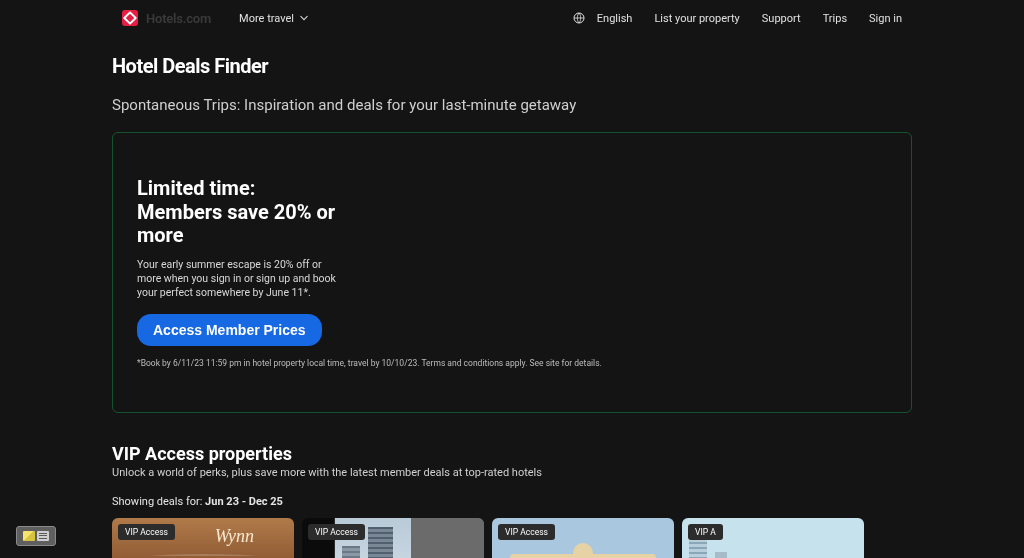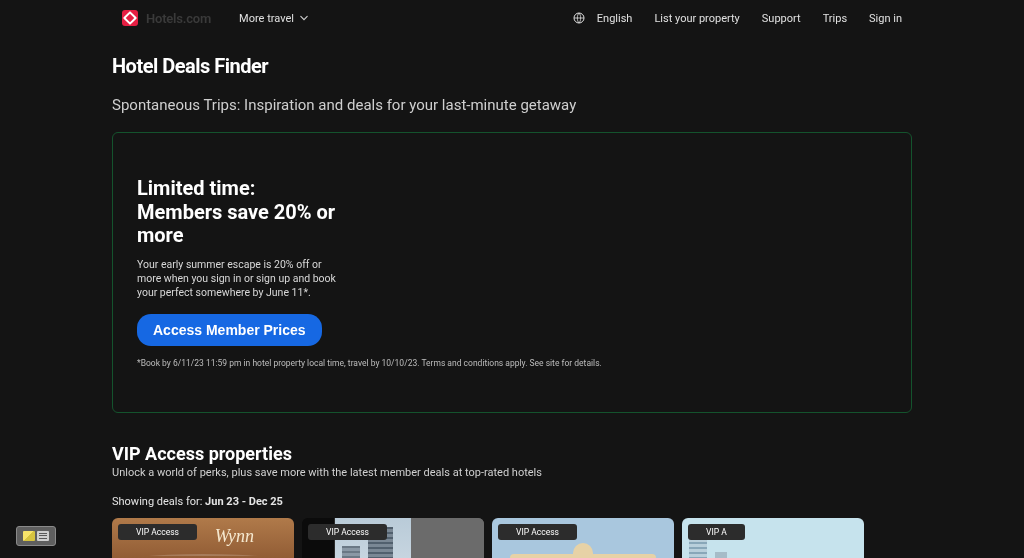--- a/index.html
+++ b/index.html
@@ -167,21 +167,21 @@
     flex-shrink: 0;
     overflow: hidden;
   }
   .badge {
     position: absolute;
     top: 6px;
     left: 6px;
     background: #2c2c2c;
     color: #fff;
     font-size: 8.5px;
-    padding: 3px 18px;
+    padding: 3px 7px;
     border-radius: 3px;
     z-index: 2;
   }
   
   .card-img { position:absolute; inset:0; }
   .c1 .card-img {
     background: linear-gradient(180deg, #b07a4a 0%, #8f5a33 35%, #653c20 55%, #2f4a23 80%, #1b3015 100%);
   }
   .c1 .stripes {
     position:absolute; left:0; right:0; top:28%; height:34%;

